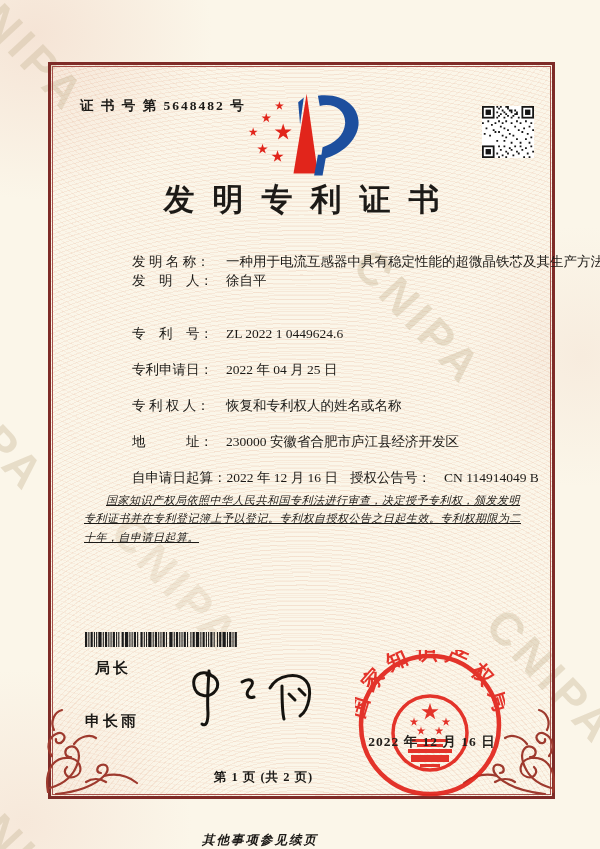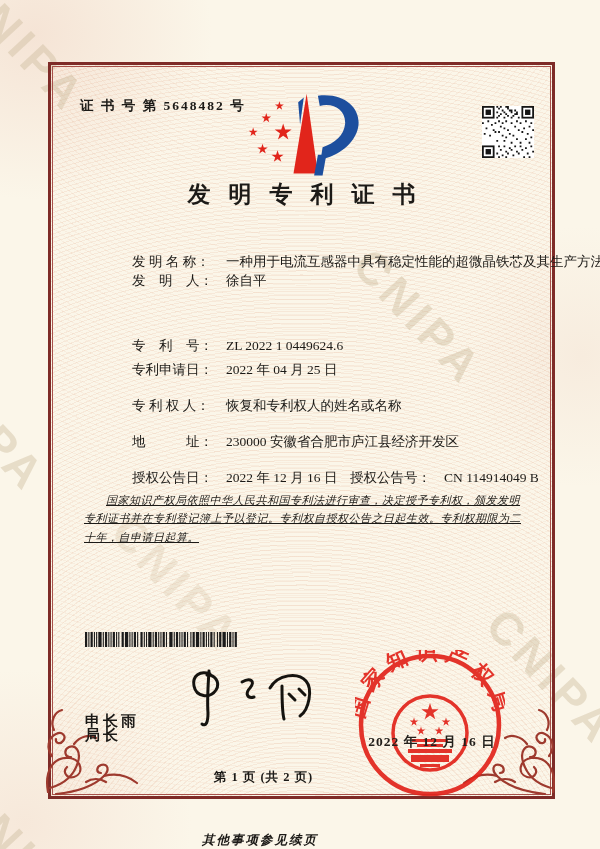--- a/index.html
+++ b/index.html
@@ -40,36 +40,36 @@
   .wm3 { left:-55px; top:345px; }
   .wm4 { left:140px; top:505px; color:rgba(203,186,156,.26); }
   .wm5 { left:515px; top:598px; }
   .wm6 { left:-15px; top:775px; }
 
   .cert-no { position:absolute; left:80px; top:97px; font-size:13.5px; letter-spacing:2px; font-weight:600; }
   .logo { position:absolute; left:240px; top:90px; }
   .qr { position:absolute; left:482px; top:106px; }
   .title {
     position:absolute; left:48px; top:179px; width:507px; margin:0;
-    text-align:center; font-size:23px; font-weight:600;
+    text-align:center; font-size:31px; font-weight:600;
     letter-spacing:18px; text-indent:18px;
   }
   .frow { position:absolute; left:84px; width:450px; font-size:13.5px; font-weight:400; white-space:nowrap;margin-left:48px; }
   .frow .flabel { display:inline-block; min-width:94px; }
-  .r0{top:253px}.r1{top:272px}.r2{top:337px}.r3{top:361px}.r4{top:397px}.r5{top:433px}.r6{top:469px}
+  .r0{top:253px}.r1{top:272px}.r2{top:325px}.r3{top:361px}.r4{top:397px}.r5{top:433px}.r6{top:469px}
   .pair2 { position:absolute; left:218px; top:0; }
   .paras {
     position:absolute; left:84px; top:491px; width:438px;
     font-size:11px; line-height:1.68; font-style:italic; font-weight:500;text-decoration:underline;
   }
   .paras p { margin:0; text-indent:2em; letter-spacing:.5px; }
   .barcode { position:absolute; left:85px; top:632px; }
   .officer { position:absolute; left:85px; font-size:15px; font-weight:700; letter-spacing:3px;
              font-family:"Liberation Sans","DejaVu Sans",sans-serif; }
-  .officer-title { top:726px; }
+  .officer-title { top:659px;margin-left:10px; }
   .officer-name  { top:712px; }
   .signature { position:absolute; left:176px; top:666px; }
   .seal { position:absolute; left:355px; top:650px; }
   .seal-date { position:absolute; left:368px; top:733px; width:128px; text-align:center;
                font-size:13.5px; font-weight:700; letter-spacing:1px; color:#23201c; }
   .orn { position:absolute; }
   .orn-l { left:40px;  top:684px; }
   .orn-r { left:459px; top:684px; transform:scaleX(-1); }
   .page-info { position:absolute; left:48px; top:769px; width:431px; text-align:center;
                font-size:12.5px; font-weight:600; letter-spacing:1px; }
@@ -162,21 +162,21 @@
   <div class="frow r3">
     <span class="flabel">专利申请日：</span><span class="fvalue">2022 年 04 月 25 日</span>
   </div>
   <div class="frow r4">
     <span class="flabel">专 利 权 人：</span><span class="fvalue">恢复和专利权人的姓名或名称</span>
   </div>
   <div class="frow r5">
     <span class="flabel">地　　　址：</span><span class="fvalue">230000  安徽省合肥市庐江县经济开发区</span>
   </div>
   <div class="frow r6">
-    <span class="flabel">授权公告日：</span><span class="fvalue">2022 年 12 月 16 日</span>
+    <span class="flabel">自申请日起算：</span><span class="fvalue">2022 年 12 月 16 日</span>
     <span class="pair2">
       <span class="flabel">授权公告号：</span><span class="fvalue">CN 114914049 B</span>
     </span>
   </div>
 
   <div class="paras">
     <p>国家知识产权局依照中华人民共和国专利法进行审查，决定授予专利权，颁发发明专利证书并在专利登记簿上予以登记。专利权自授权公告之日起生效。专利权期限为二十年，自申请日起算。</p>
   </div>
 
   <svg class="barcode" width="153" height="15" viewBox="0 0 138 15" preserveAspectRatio="none">

